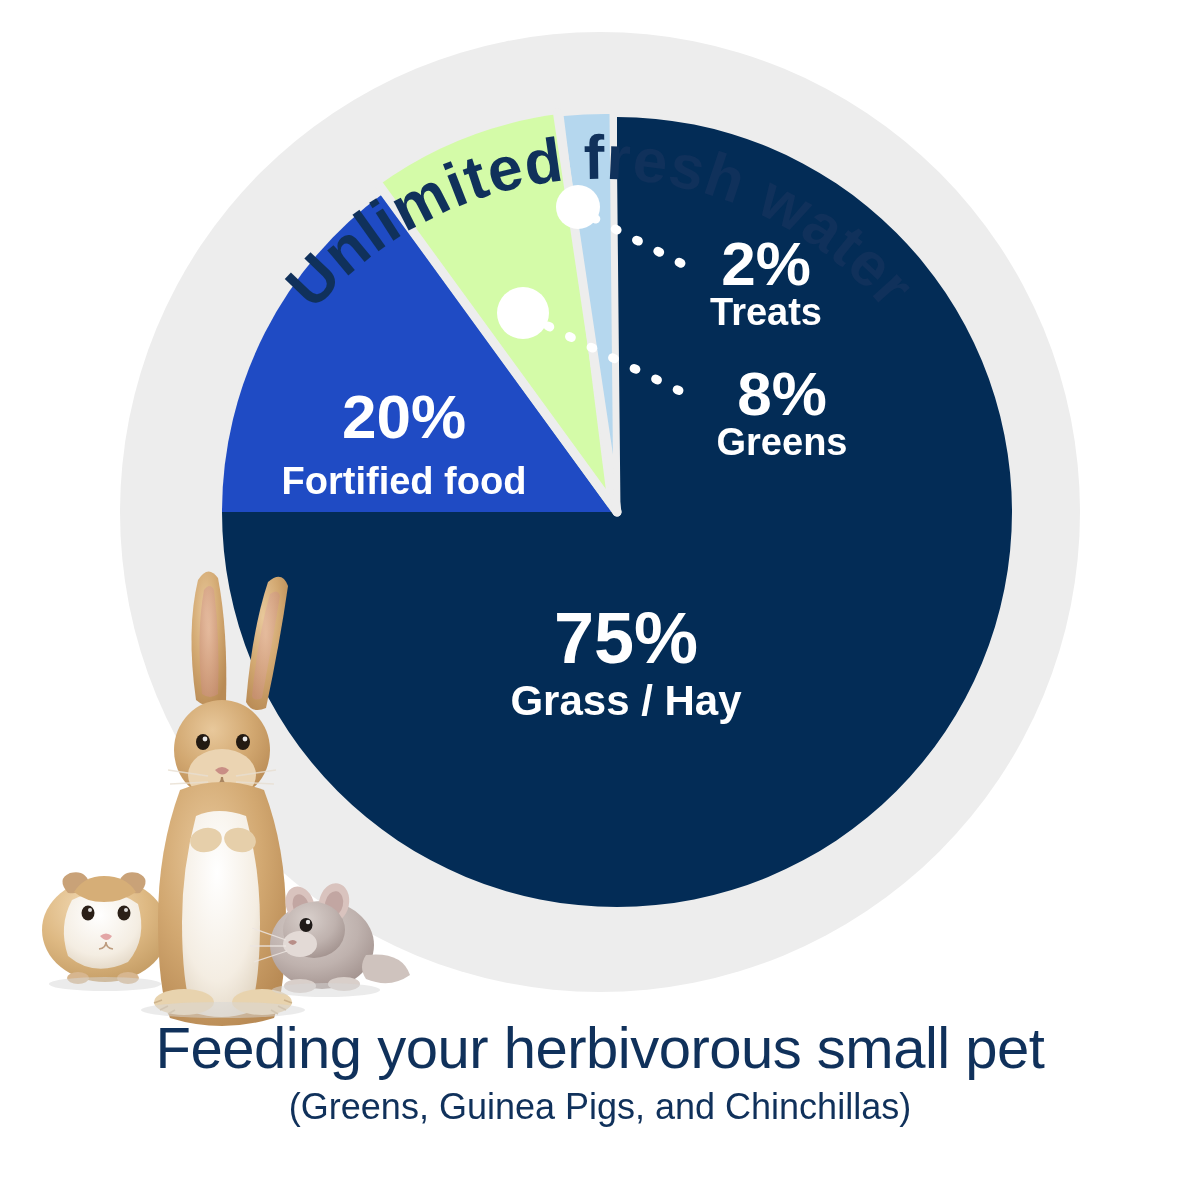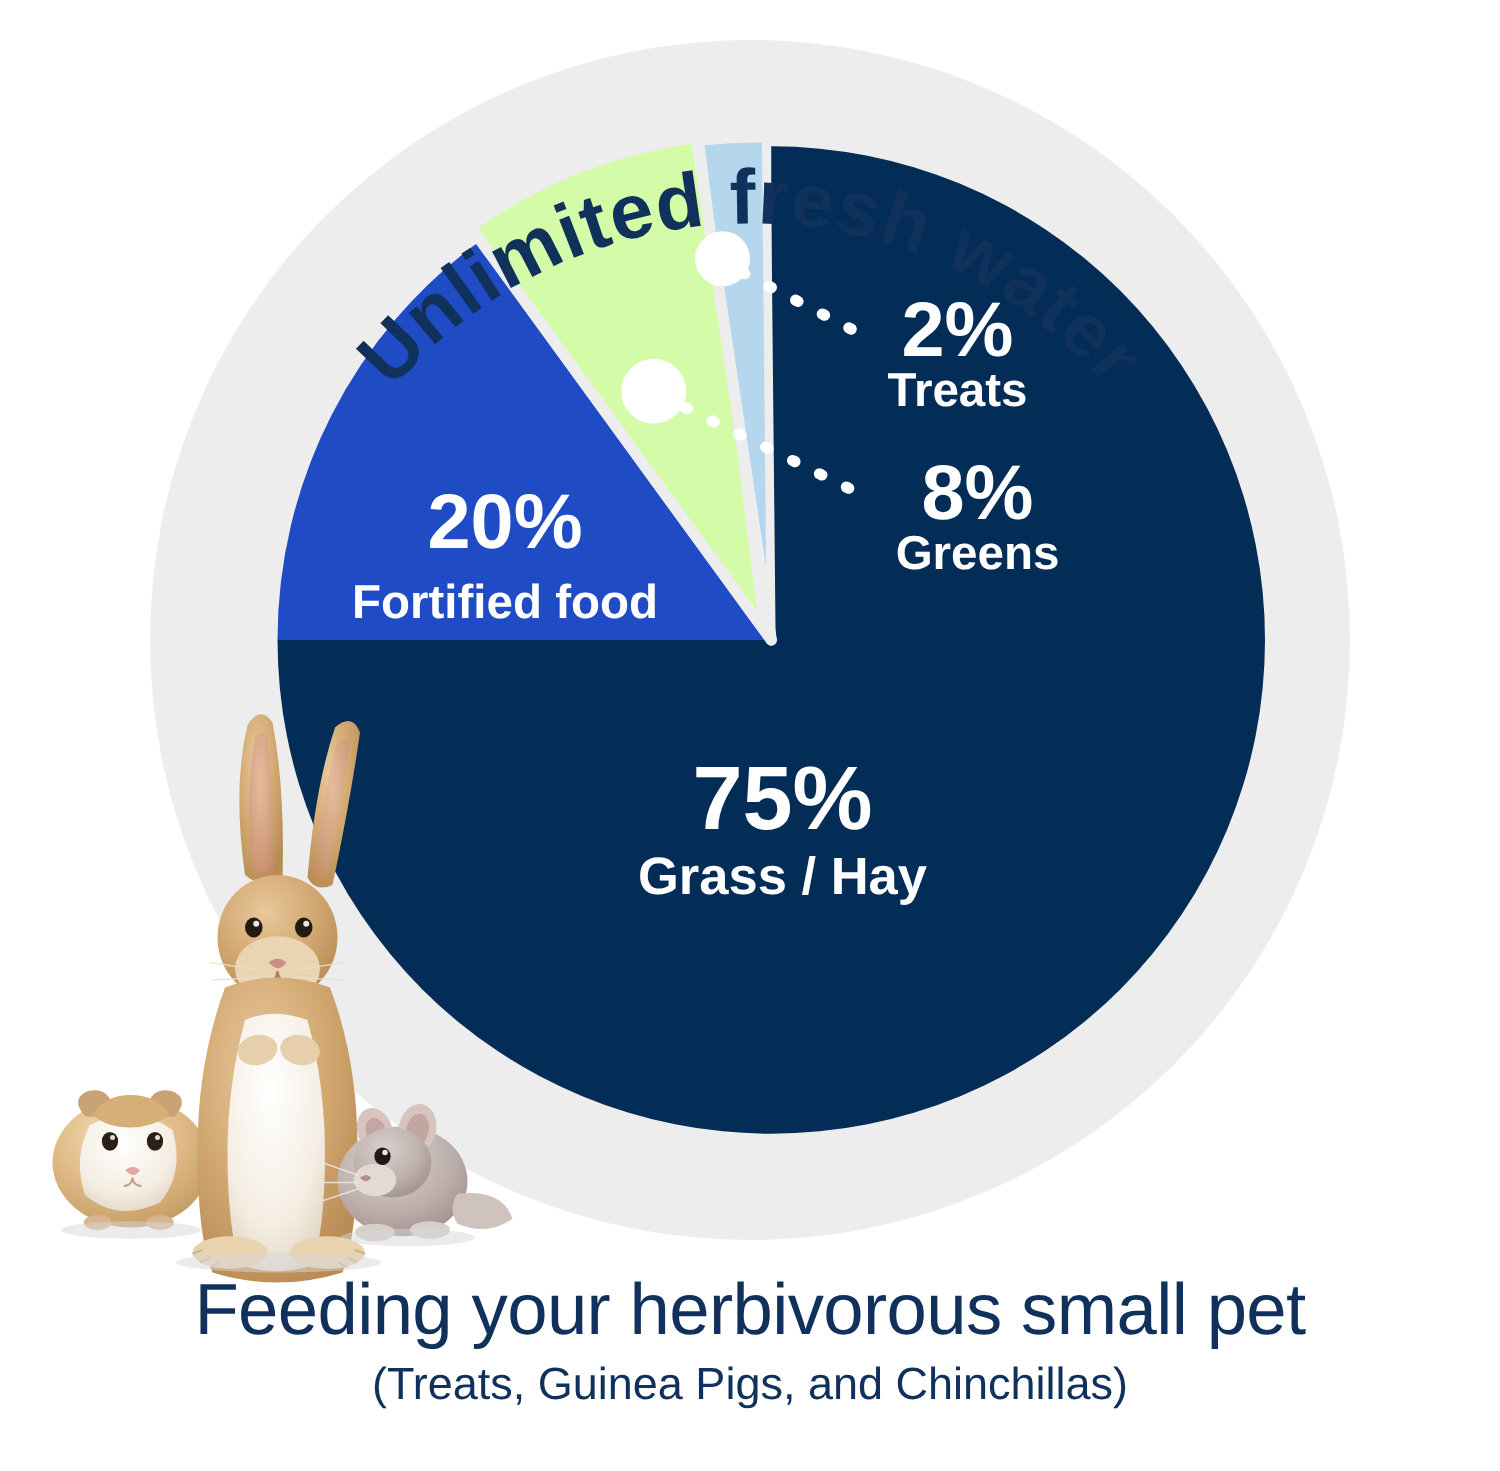--- a/index.html
+++ b/index.html
@@ -261,16 +261,16 @@
 
       <ellipse cx="300" cy="986" rx="16" ry="7" fill="#D9CFCA"></ellipse>
       <ellipse cx="344" cy="984" rx="16" ry="7" fill="#D9CFCA"></ellipse>
 
       <ellipse cx="326" cy="990" rx="54" ry="7" fill="#D8D8D8" opacity="0.5"></ellipse>
     </g>
   </svg>
 
   <div class="caption-wrap">
     <div class="caption-main">Feeding your herbivorous small pet</div>
-    <div class="caption-sub">(Treats, Guinea Pigs, and Chinchillas)</div>
+    <div class="caption-sub">(Greens, Guinea Pigs, and Chinchillas)</div>
   </div>
 
 </div>
 
 </body></html>

